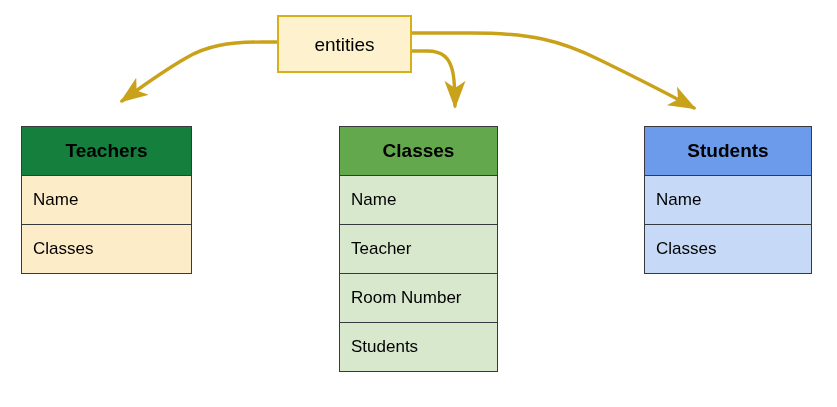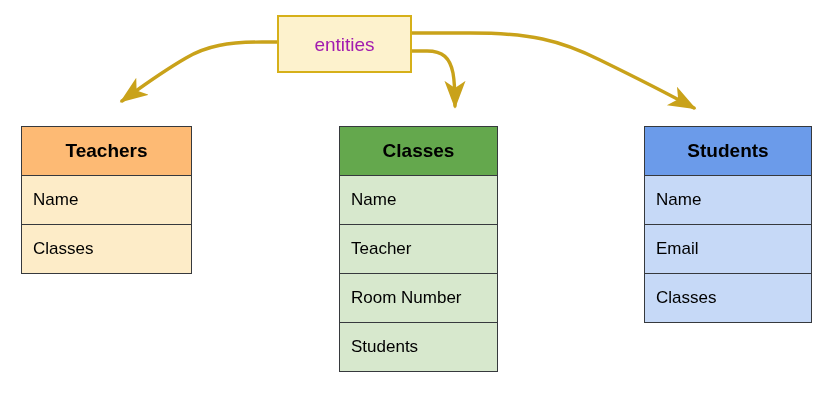--- a/index.html
+++ b/index.html
@@ -36,21 +36,21 @@
     background: #fdf2cd;
     border: 2px solid #d6b019;
     box-sizing: border-box;
     display: flex;
     align-items: center;
     justify-content: center;
     z-index: 3;
   }
   .root-node .root-label {
     font-size: 19px;
-    color: #a21caf;
+    color: #000000;
     line-height: 1;
   }
 
   
   .entity {
     position: absolute;
     box-sizing: border-box;
     z-index: 2;
   }
   .entity-header {
@@ -72,21 +72,21 @@
     display: flex;
     align-items: center;
     padding-left: 11px;
     font-size: 17px;
     color: #000000;
     text-align: center;
   }
 
   
   .entity.teachers { left: 21px; top: 126px; width: 171px; }
-  .entity.teachers .entity-header { background: #fdba74; }
+  .entity.teachers .entity-header { background: #15803d; }
   .entity.teachers .entity-row { background: #fdecc8; }
 
   .entity.classes { left: 339px; top: 126px; width: 159px; }
   .entity.classes .entity-header { background: #64a84d; }
   .entity.classes .entity-row { background: #d7e8cd; }
 
   .entity.students { left: 644px; top: 126px; width: 168px; }
   .entity.students .entity-header { background: #6b9bea; }
   .entity.students .entity-row { background: #c6d9f7; }
 </style>
@@ -123,17 +123,16 @@
     <div class="entity-header">Classes</div>
     <div class="entity-row">Name</div>
     <div class="entity-row">Teacher</div>
     <div class="entity-row">Room Number</div>
     <div class="entity-row">Students</div>
   </div>
 
   <div class="entity students">
     <div class="entity-header">Students</div>
     <div class="entity-row">Name</div>
-    <div class="entity-row">Email</div>
     <div class="entity-row">Classes</div>
   </div>
 
 </div>
 
 </body></html>

